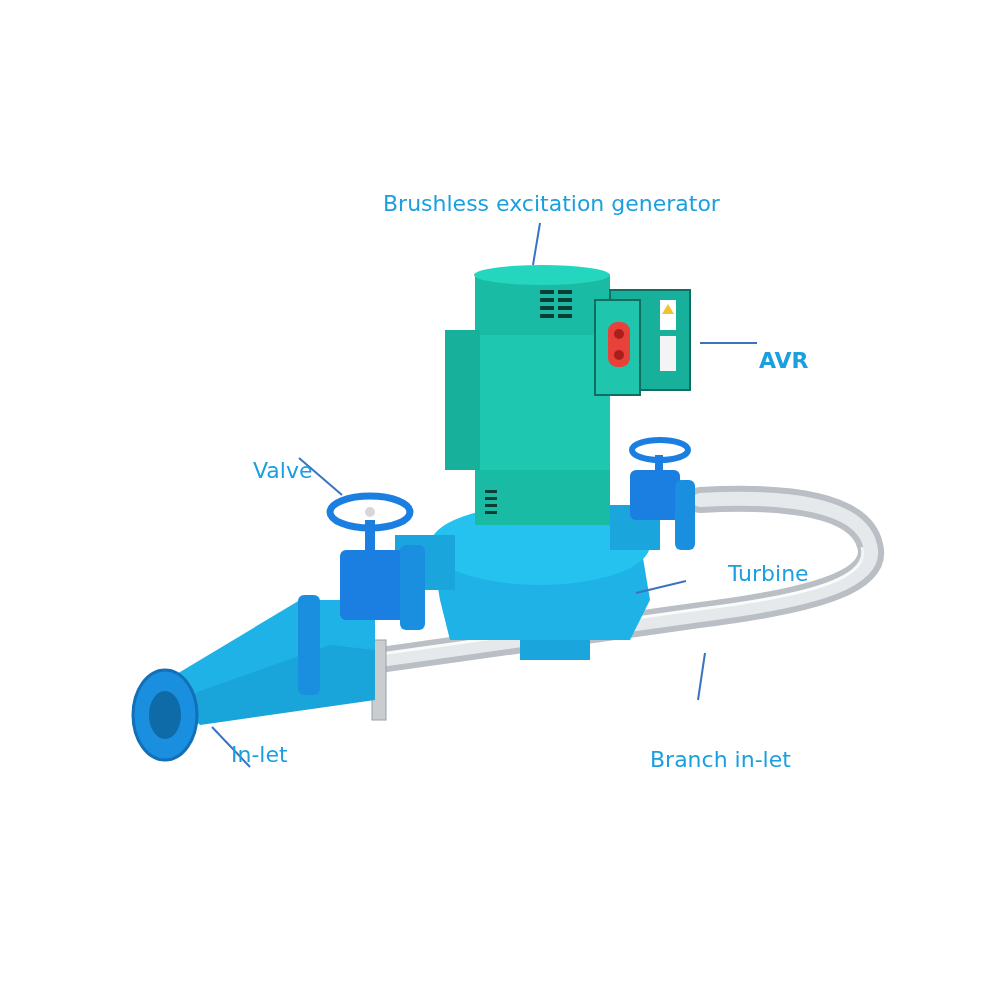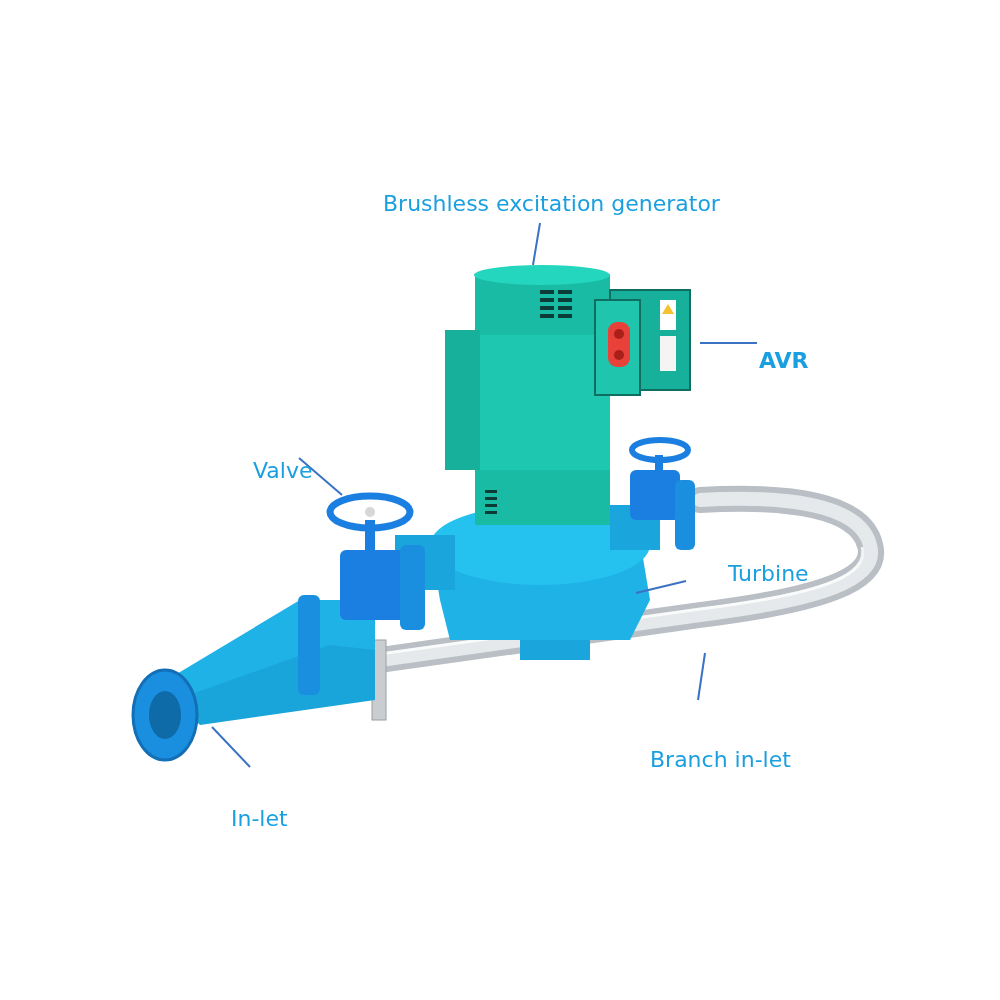--- a/index.html
+++ b/index.html
@@ -89,14 +89,14 @@
       <line x1="705" y1="653" x2="698" y2="700"></line>
       <line x1="212" y1="727" x2="250" y2="767"></line>
     </g>
   </svg>
 
   <div class="label" style="left:383px; top:193px;">Brushless excitation generator</div>
   <div class="label" style="left:759px; top:350px;font-weight:bold;">AVR</div>
   <div class="label" style="left:253px; top:452px;margin-top:8px;">Valve</div>
   <div class="label" style="left:728px; top:563px;">Turbine</div>
   <div class="label" style="left:650px; top:749px;">Branch in-let</div>
-  <div class="label" style="left:231px; top:808px;">In-let</div>
+  <div class="label" style="left:231px; top:744px;">In-let</div>
 </div>
 
 </body></html>

